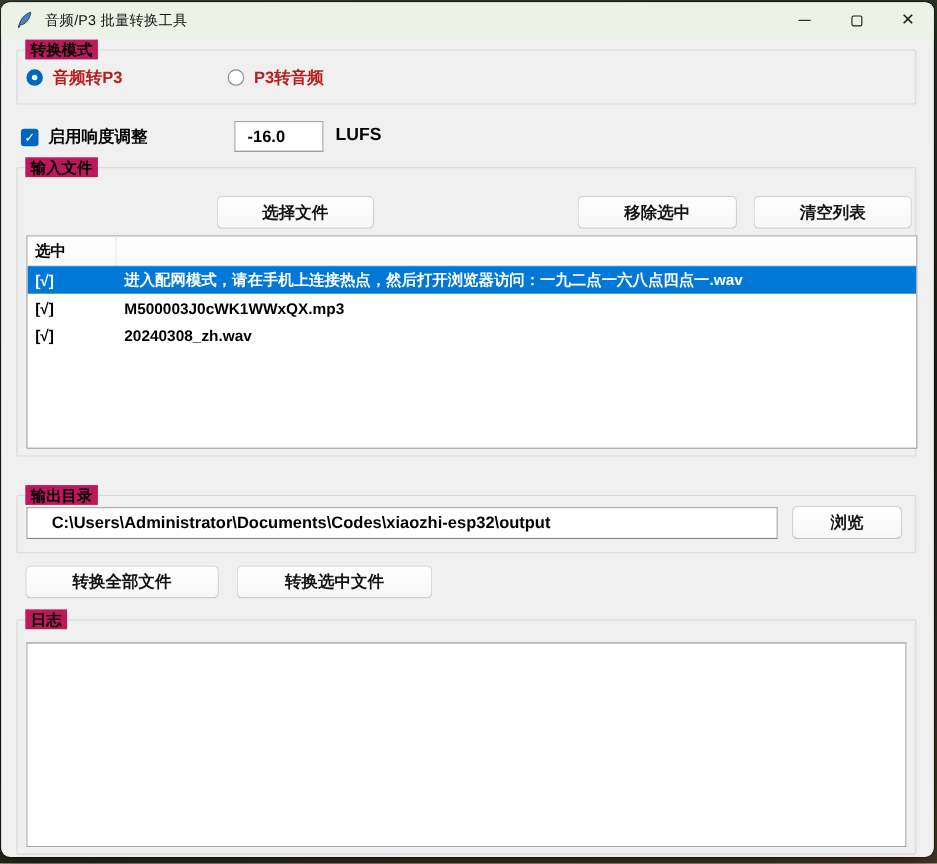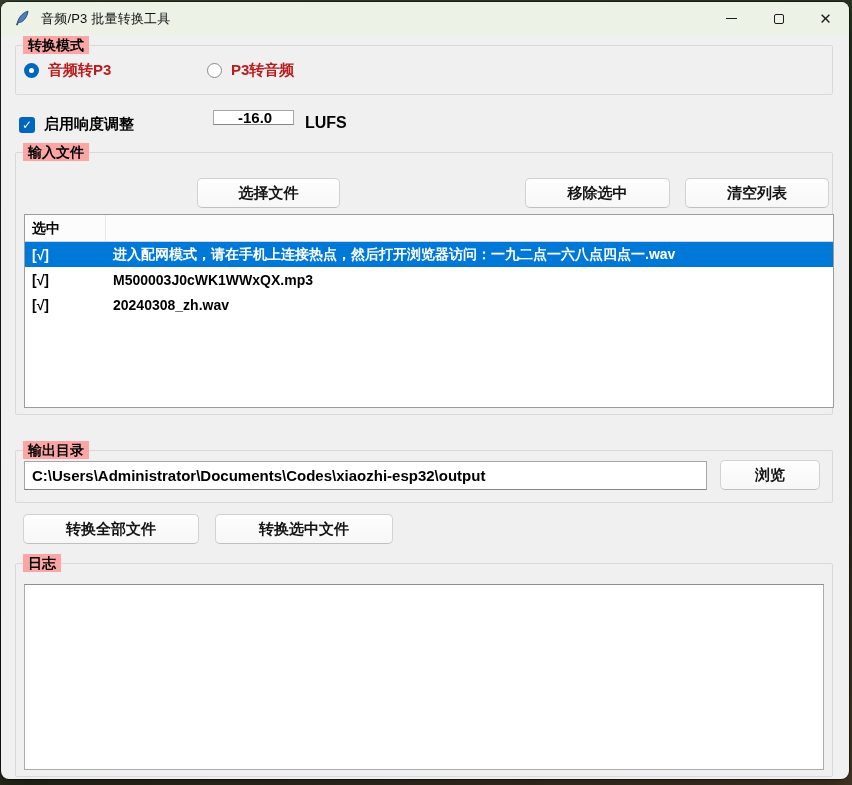--- a/index.html
+++ b/index.html
@@ -18,42 +18,42 @@
   .app-icon { margin-left:13px; width:17px; height:17px; flex:0 0 auto; }
   .title { margin-left:10px; font-size:13px; color:#101010; letter-spacing:.2px; }
   .win-controls { margin-left:auto; display:flex; height:100%; }
   .win-btn { width:47px; height:100%; display:flex; align-items:center; justify-content:center; }
   .glyph-min { width:11px; height:1.5px; background:#1c1c1c; }
   .glyph-max { width:10px; height:10px; border:1.5px solid #1c1c1c; border-radius:2px; }
   .glyph-close { font-size:15px; color:#1c1c1c; line-height:1; }
   
   .groupbox { position:absolute; border:1px solid #d9d9d9; border-radius:2px; }
   .group-label {
-    position:absolute; top:-10px; left:7px; background:#fca5a5; padding:0 5px;
+    position:absolute; top:-10px; left:7px; background:#be185d; padding:0 5px;
     font-size:14px; font-weight:bold; color:#000; line-height:18px; white-space:nowrap;
   }
   .mode-group   { left:14px; top:43px;  width:818px; height:50px; }
   .input-group  { left:14px; top:150px; width:818px; height:263px; }
   .output-group { left:14px; top:448px; width:818px; height:53px; }
   .log-group    { left:14px; top:561px; width:818px; height:214px; }
   
   .radio-item { position:absolute; top:15px; display:flex; align-items:center; gap:9px; font-size:15px; font-weight:bold; color:#b91c1c; }
   .radio-item.first { left:8px; }
   .radio-item.second { left:191px; }
   .radio { width:15px; height:15px; border-radius:50%; background:#fff; border:1px solid #8a8a8a; position:relative; flex:0 0 auto; }
   .radio.checked { border:none; background:#0067c0; }
   .radio.checked::after { content:""; position:absolute; left:5px; top:5px; width:5px; height:5px; border-radius:50%; background:#fff; }
   
   .check-item { position:absolute; left:18px; top:113px; display:flex; align-items:center; gap:9px; font-size:15px; font-weight:bold; color:#000; }
   .checkbox { width:16px; height:16px; background:#0067c0; border-radius:3px; color:#fff; font-size:12px; font-weight:bold; line-height:16px; text-align:center; flex:0 0 auto; }
   .entry {
     background:#fff; border:1px solid #a6a6a6; border-bottom-color:#858585;
     font-family:"Liberation Sans","DejaVu Sans",sans-serif; font-weight:bold; color:#000; outline:none;
   }
-  .lufs-entry { position:absolute; left:212px; top:108px; width:81px; height:15px; font-size:15px; padding-left:24px; }
+  .lufs-entry { position:absolute; left:212px; top:108px; width:81px; height:28px; font-size:15px; padding-left:11px; }
   .lufs-label { position:absolute; left:304px; top:112px; font-size:16px; font-weight:bold; color:#000; }
   
   .btn {
     position:absolute; border:1px solid #d2d2d2; border-bottom-color:#c0c0c0;
     background:linear-gradient(#fefefe,#f7f7f7); border-radius:5px;
     font-family:"Liberation Sans","DejaVu Sans",sans-serif; font-size:15px; font-weight:bold; color:#141414;
     display:flex; align-items:center; justify-content:center;
   }
   .select-btn { left:181px; top:25px; width:143px; height:30px; }
   .remove-btn { left:509px; top:25px; width:145px; height:30px; }
@@ -65,21 +65,21 @@
   .table { position:absolute; left:8px; top:61px; width:810px; height:194px; background:#fff; border:1px solid #9c9c9c; overflow:hidden; }
   .thead { display:flex; height:27px; background:#fcfcfc; border-bottom:1px solid #d4d4d4; }
   .th { font-size:14px; font-weight:bold; color:#000; padding:5px 0 0 7px; }
   .col-check { width:81px; flex:0 0 auto; }
   .col-name { flex:1; min-width:0; }
   .th.col-check { border-right:1px solid #e6e6e6; }
   .trow { display:flex; height:25px; align-items:center; font-size:14px; font-weight:bold; color:#000; }
   .trow.selected { background:#0078d7; color:#fff; }
   .td { padding-left:7px; white-space:nowrap; overflow:hidden; }
   
-  .path-entry { position:absolute; left:8px; top:10px; width:683px; height:29px; font-size:15px; padding-left:7px; }
+  .path-entry { position:absolute; left:8px; top:10px; width:683px; height:29px; font-size:15px; padding-left:22px; }
   
   .log-area {
     position:absolute; left:8px; top:20px; width:800px; height:186px;
     background:#fff; border:1px solid #ababab; border-top-color:#8f8f8f; resize:none; outline:none;
     font-family:"Liberation Sans","DejaVu Sans",sans-serif; font-size:13px; color:#000; padding:4px 6px;
   }
 </style>
 </head>
 <body>
 

